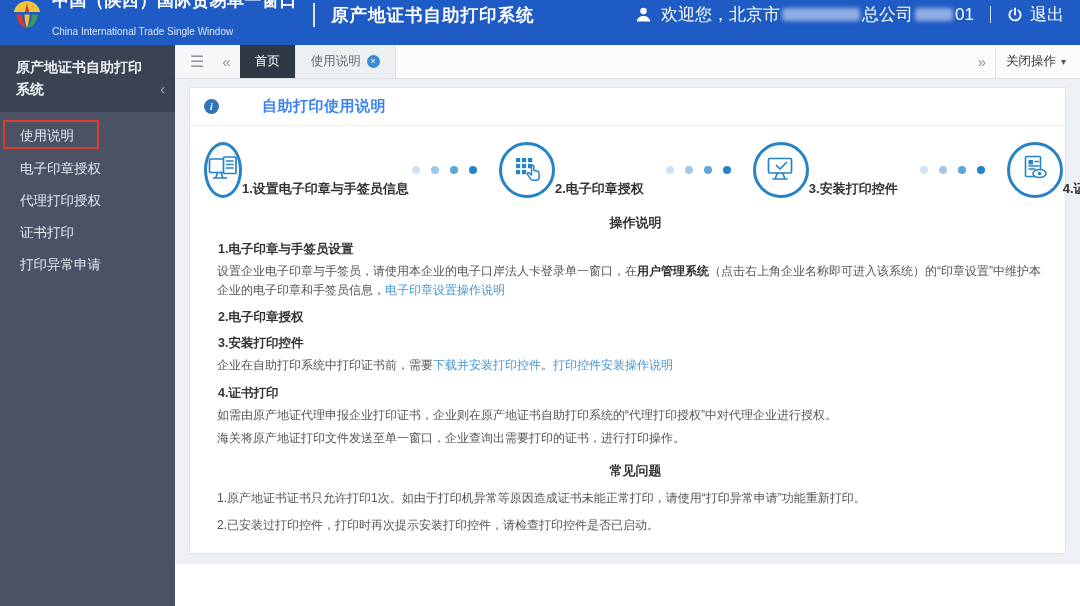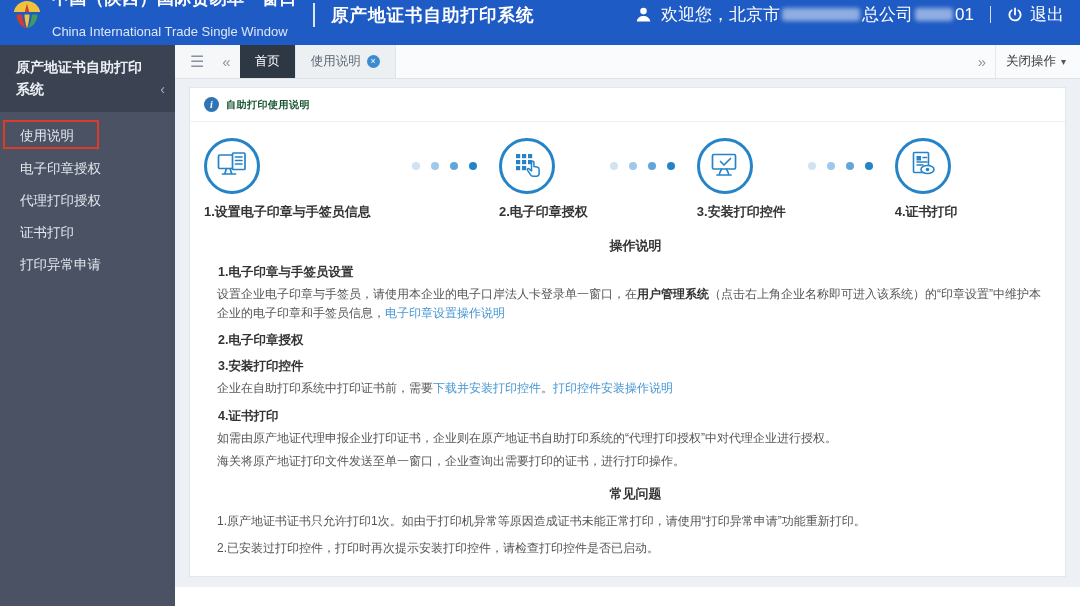--- a/index.html
+++ b/index.html
@@ -6,21 +6,21 @@
   html,body { background:#cfd4da; }
   body { font-family:"Liberation Sans","DejaVu Sans",sans-serif; }
   .app { width:1080px; height:606px; background:#fff; position:relative; overflow:hidden; margin:0 auto; display:flex; flex-direction:column; }
 
   
   .topbar { height:45px; background:#1f5bc4; display:flex; align-items:center; justify-content:space-between; padding:0 16px 16px 10px; flex:none;gap:26px; }
   .brand { display:flex; align-items:center; }
   .logo { width:34px; height:34px; margin-right:8px; flex:none; }
   .brand-text { line-height:1.1; }
   .brand-title { color:#fff; font-size:17px; font-weight:bold; letter-spacing:.5px; }
-  .brand-sub { color:rgba(255,255,255,.85); font-size:13px; margin-top:16px; }
+  .brand-sub { color:rgba(255,255,255,.85); font-size:10px; margin-top:16px; }
   .h-divider { width:2px; height:24px; background:rgba(255,255,255,.85); margin:0 16px; }
   .app-title { color:#fff; font-size:17.5px; font-weight:bold; letter-spacing:1px; }
   .user-area { display:flex; align-items:center; color:#fff; font-size:17px; }
   .user-ico { width:19px; height:19px; margin-right:8px; }
   .welcome { display:flex; align-items:center; white-space:nowrap; }
   .blur-chip { display:inline-block; height:13px; border-radius:3px; background:rgba(255,255,255,.5); filter:blur(2px); margin:0 2px; vertical-align:middle; }
   .w1 { width:78px; } .w2 { width:38px; }
   .vsep { width:1px; height:17px; background:rgba(255,255,255,.8); margin:0 16px; }
   .logout { display:flex; align-items:center; gap:7px; cursor:pointer; color:#fff; }
   .power-ico { width:16px; height:16px; }
@@ -50,24 +50,24 @@
   .tab-spacer { flex:1; background:#fafbfc; }
   .tab-right { display:flex; align-items:center; background:#fafbfc; }
   .close-ops { display:flex; align-items:center; gap:5px; font-size:12.5px; color:#333; padding:0 14px 0 10px; border-left:1px solid #e6eaee; height:100%; cursor:pointer; }
   .caret { font-size:10px; color:#555; }
 
   
   .band { background:#edf0f4; padding:8px 14px 10px; flex:none; }
   .panel { background:#fff; border:1px solid #e2e7ec; min-height:438px; padding-bottom:10px; }
   .panel-head { display:flex; align-items:center; gap:7px; padding:9px 14px; border-bottom:1px solid #eef1f4; }
   .info-dot { width:15px; height:15px; border-radius:50%; background:#2f74b5; color:#fff; font-size:10px; font-style:italic; font-weight:bold; text-align:center; line-height:15px; font-family:"Liberation Serif",serif; flex:none; }
-  .panel-title { color:#14532d; font-size:10px; font-weight:bold; letter-spacing:.5px; }
+  .panel-title { color:#3b82f6; font-size:15px; font-weight:bold; letter-spacing:.5px;margin-left:36px; }
 
   .steps { display:flex; align-items:flex-start; padding:16px 6px 2px 14px; }
-  .step { display:flex; flex-direction:column; align-items:flex-start; }
+  .step { display:flex; flex-direction:row; align-items:flex-end; }
   .step.s0 { min-width:186px; }
   .step-circle { width:56px; height:56px; border:3px solid #2583c8; border-radius:50%; display:flex; align-items:center; justify-content:center; background:#fff; }
   .step-circle svg { width:32px; height:32px; }
   .step-label { margin-top:9px; font-size:13px; font-weight:bold; color:#333; white-space:nowrap; }
   .dots { display:flex; gap:11px; margin:24px 22px 0; }
   .dot { width:8px; height:8px; border-radius:50%; }
 
   .sec-title { margin:14px 0 2px 16px; font-size:13px; font-weight:bold; color:#333;text-align:center; }
   .sec-head { margin:9px 0 2px 28px; font-size:12.5px; font-weight:bold; color:#333; }
   .sec-p { margin:4px 16px 4px 16px; padding-left:11px; font-size:12px; color:#555; line-height:1.6; }

